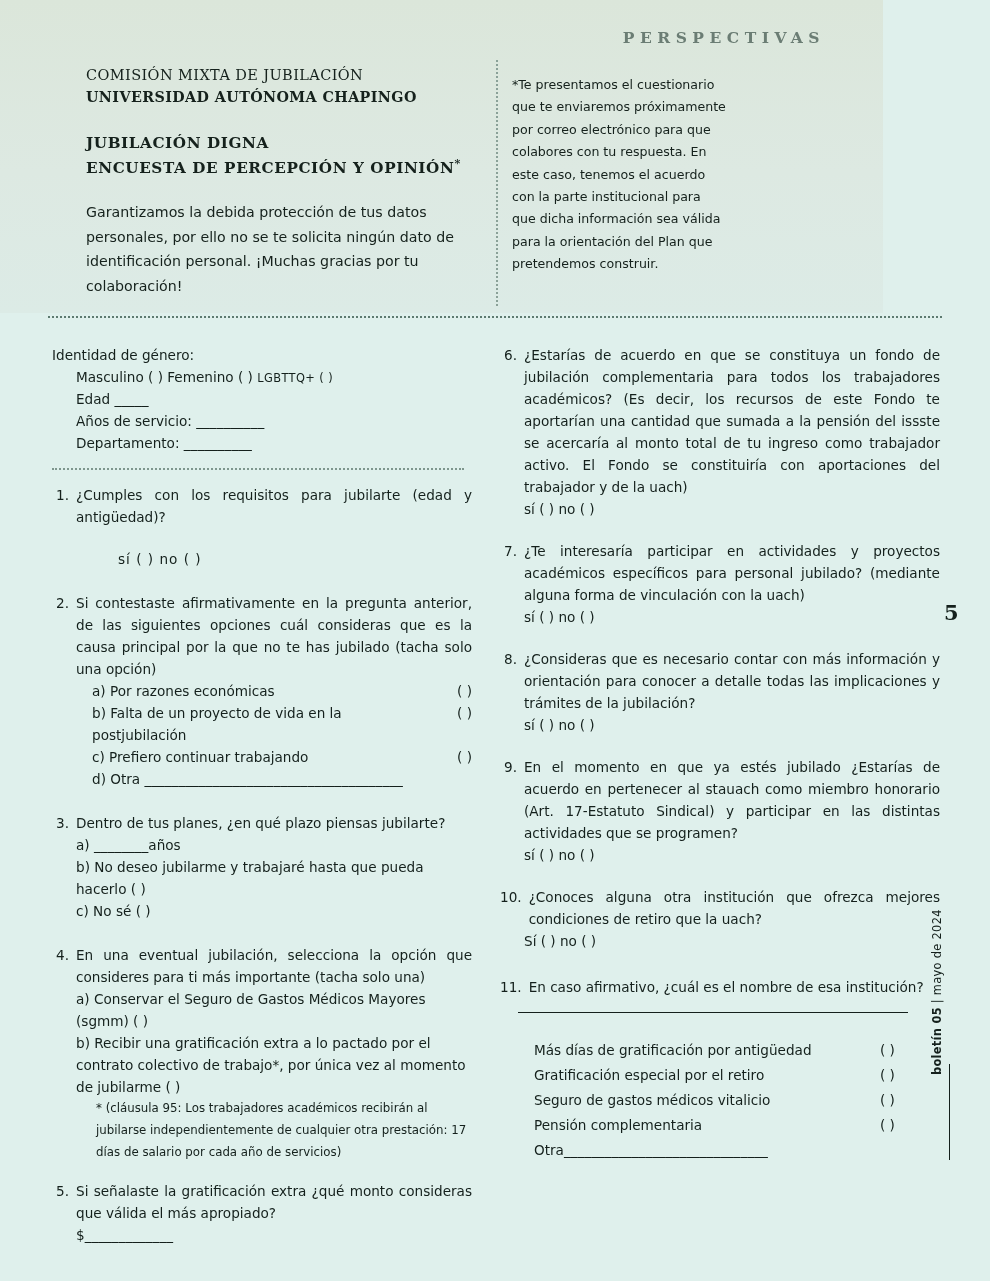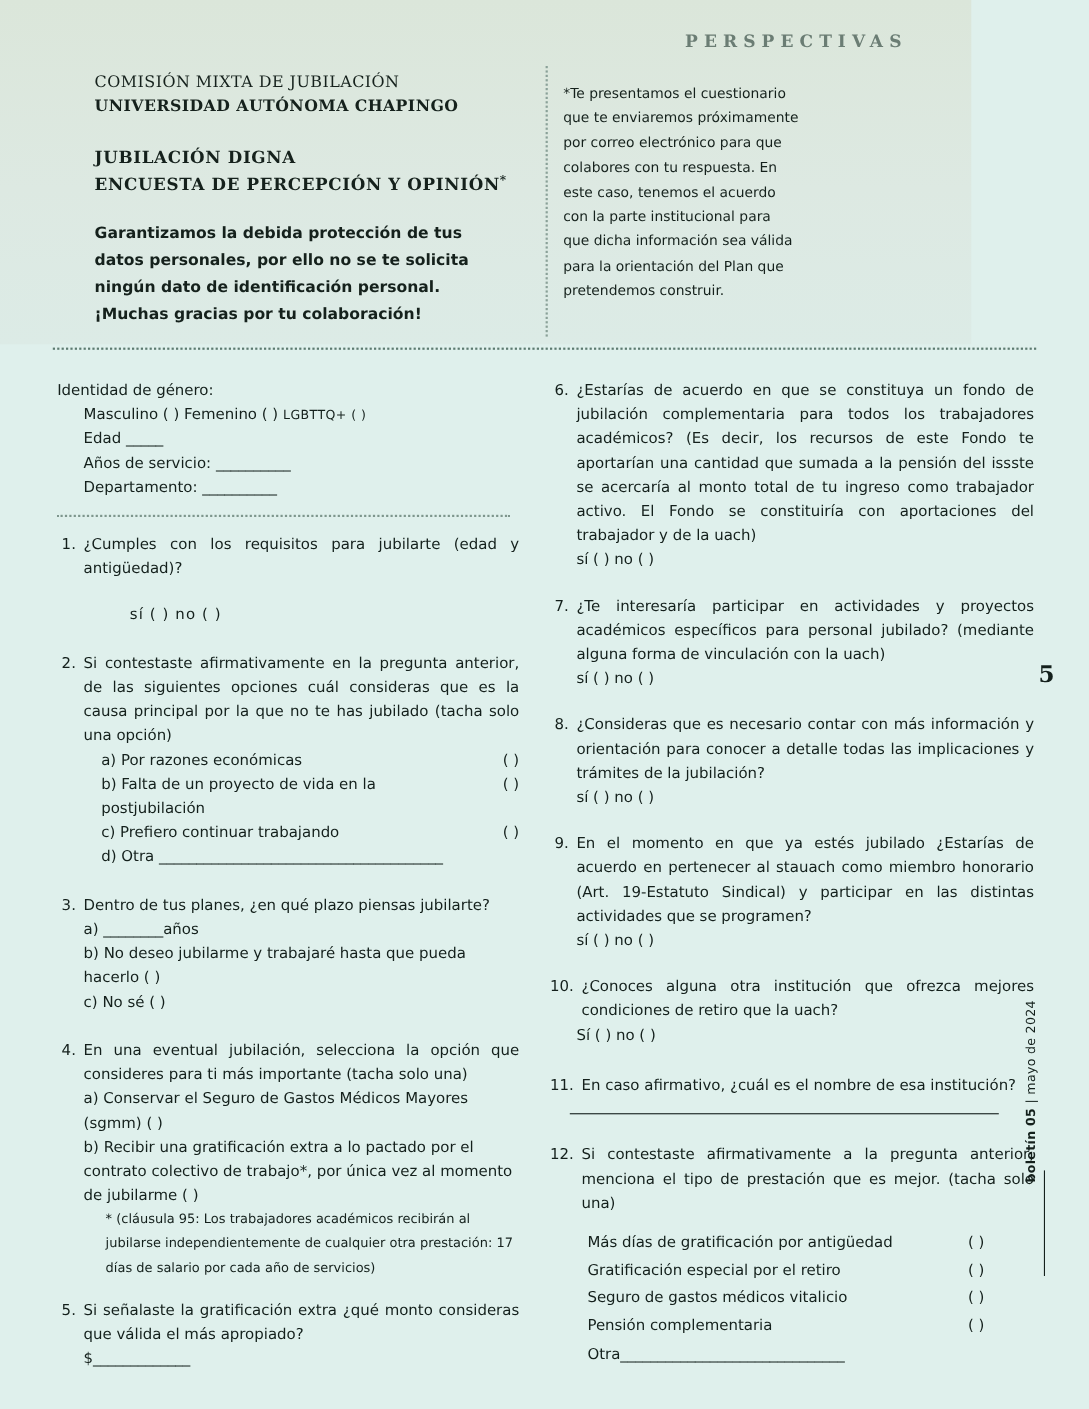--- a/index.html
+++ b/index.html
@@ -31,21 +31,21 @@
   .head-left .t2{
     font-family:"DejaVu Serif", serif;font-weight:700;font-size:14.3px;
     letter-spacing:.4px;line-height:1.55;color:#15211c;
   }
   .head-left .title-block{margin-top:22px;}
   .head-left .title-block div{
     font-family:"DejaVu Serif", serif;font-weight:700;font-size:15.2px;
     letter-spacing:.6px;line-height:1.6;color:#15211c;
   }
   .head-left .para{
-    margin-top:20px;font-size:14.2px;line-height:1.72;color:#15211c;font-weight:bold;
+    margin-top:20px;font-size:14.2px;line-height:1.72;color:#15211c;
   }
   .sup{font-size:11px;vertical-align:super;}
 
   
   .vdots{
     position:absolute;left:496px;top:60px;height:246px;width:0;
     border-left:2px dotted #8aa198;
   }
 
   .head-right{
@@ -237,21 +237,21 @@
       <div class="q">
         <span class="qn">8.</span>
         <span class="qt">¿Consideras que es necesario contar con más información y orientación para conocer a detalle todas las implicaciones y trámites de la jubilación?</span>
       </div>
       <div class="sn-line">sí (      )    no (      )</div>
     </div>
 
     <div class="blk" style="margin-top:20px">
       <div class="q">
         <span class="qn">9.</span>
-        <span class="qt">En el momento en que ya estés jubilado ¿Estarías de acuerdo en pertenecer al stauach como miembro honorario (Art. 19-Estatuto Sindical) y participar en las distintas actividades que se programen?</span>
+        <span class="qt">En el momento en que ya estés jubilado ¿Estarías de acuerdo en pertenecer al stauach como miembro honorario (Art. 17-Estatuto Sindical) y participar en las distintas actividades que se programen?</span>
       </div>
       <div class="sn-line">sí (      )    no (      )</div>
     </div>
 
     <div class="blk" style="margin-top:20px">
       <div class="q">
         <span class="qn">10.</span>
         <span class="qt">¿Conoces alguna otra institución que ofrezca mejores condiciones de retiro que la uach?</span>
       </div>
       <div class="sn-line">Sí (      )    no (      )</div>
@@ -259,24 +259,20 @@
 
     <div class="blk" style="margin-top:24px">
       <div class="q">
         <span class="qn">11.</span>
         <span class="qt">En caso afirmativo, ¿cuál es el nombre de esa institución?</span>
       </div>
       <div class="ul-q11"></div>
     </div>
 
     <div class="blk" style="margin-top:26px">
-      <div class="q">
-        <span class="qn">12.</span>
-        <span class="qt">Si contestaste afirmativamente a la pregunta anterior, menciona el tipo de prestación que es mejor. (tacha solo una)</span>
-      </div>
       <div class="list12">
         <div class="optline">
           <span class="lbl">Más días de gratificación por antigüedad</span>
           <span class="par">(      )</span>
         </div>
         <div class="optline">
           <span class="lbl">Gratificación especial por el retiro</span>
           <span class="par">(      )</span>
         </div>
         <div class="optline">

